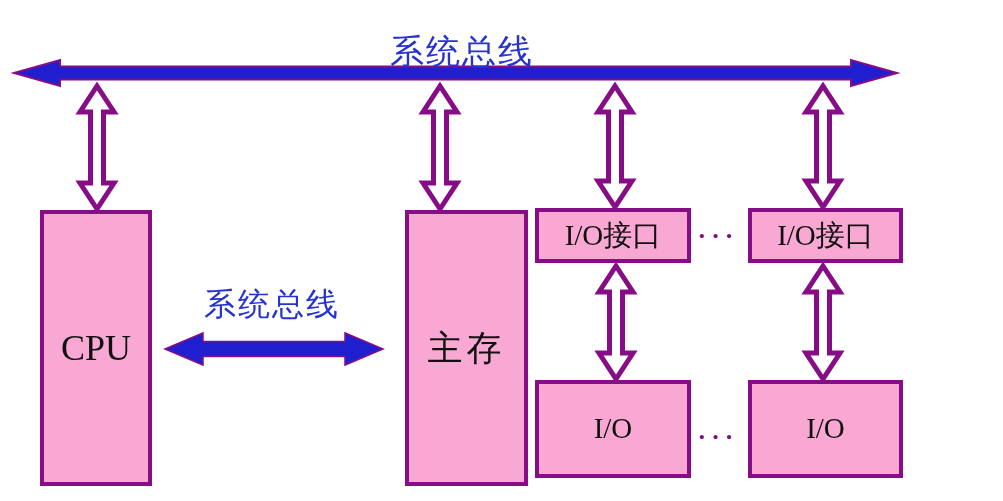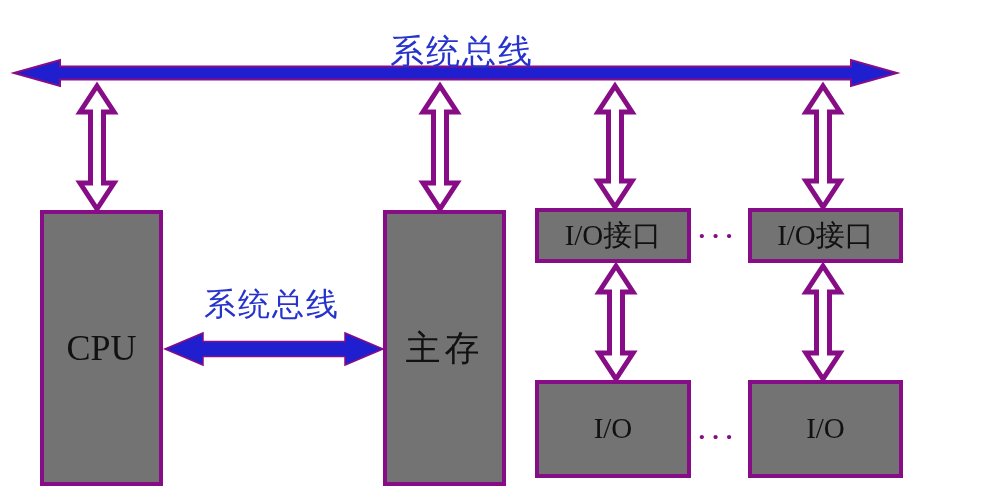--- a/index.html
+++ b/index.html
@@ -20,30 +20,30 @@
     text-align:center;
     white-space:nowrap;
     letter-spacing:2px;
   }
   .lbl-system{left:342px;top:29px;width:240px;font-size:34px;}
   .lbl-membus{left:152px;top:283px;width:240px;font-size:32px;}
   .box{
     position:absolute;
     box-sizing:border-box;
     border:4px solid #870d87;
-    background:#737373;
+    background:#f9a8d4;
     display:flex;
     flex-direction:column;
     align-items:center;
     justify-content:center;
     color:#111111;
     text-align:center;
   }
-  .box-cpu{left:40px;top:210px;width:123px;height:276px;font-size:36px;}
-  .box-mem{left:383px;top:210px;width:123px;height:276px;font-size:35px;letter-spacing:4px;}
+  .box-cpu{left:40px;top:210px;width:112px;height:276px;font-size:36px;}
+  .box-mem{left:405px;top:210px;width:123px;height:276px;font-size:35px;letter-spacing:4px;}
   .box-if1{left:535px;top:208px;width:156px;height:55px;font-size:29px;}
   .box-if2{left:748px;top:208px;width:155px;height:55px;font-size:29px;}
   .box-dev1{left:535px;top:380px;width:156px;height:98px;font-size:29px;line-height:1.35;}
   .box-devn{left:748px;top:380px;width:155px;height:98px;font-size:29px;line-height:1.35;}
   .box .line{display:block;}
   .it{font-style:italic;}
   .dots{
     position:absolute;
     color:#870d87;
     font-size:26px;

